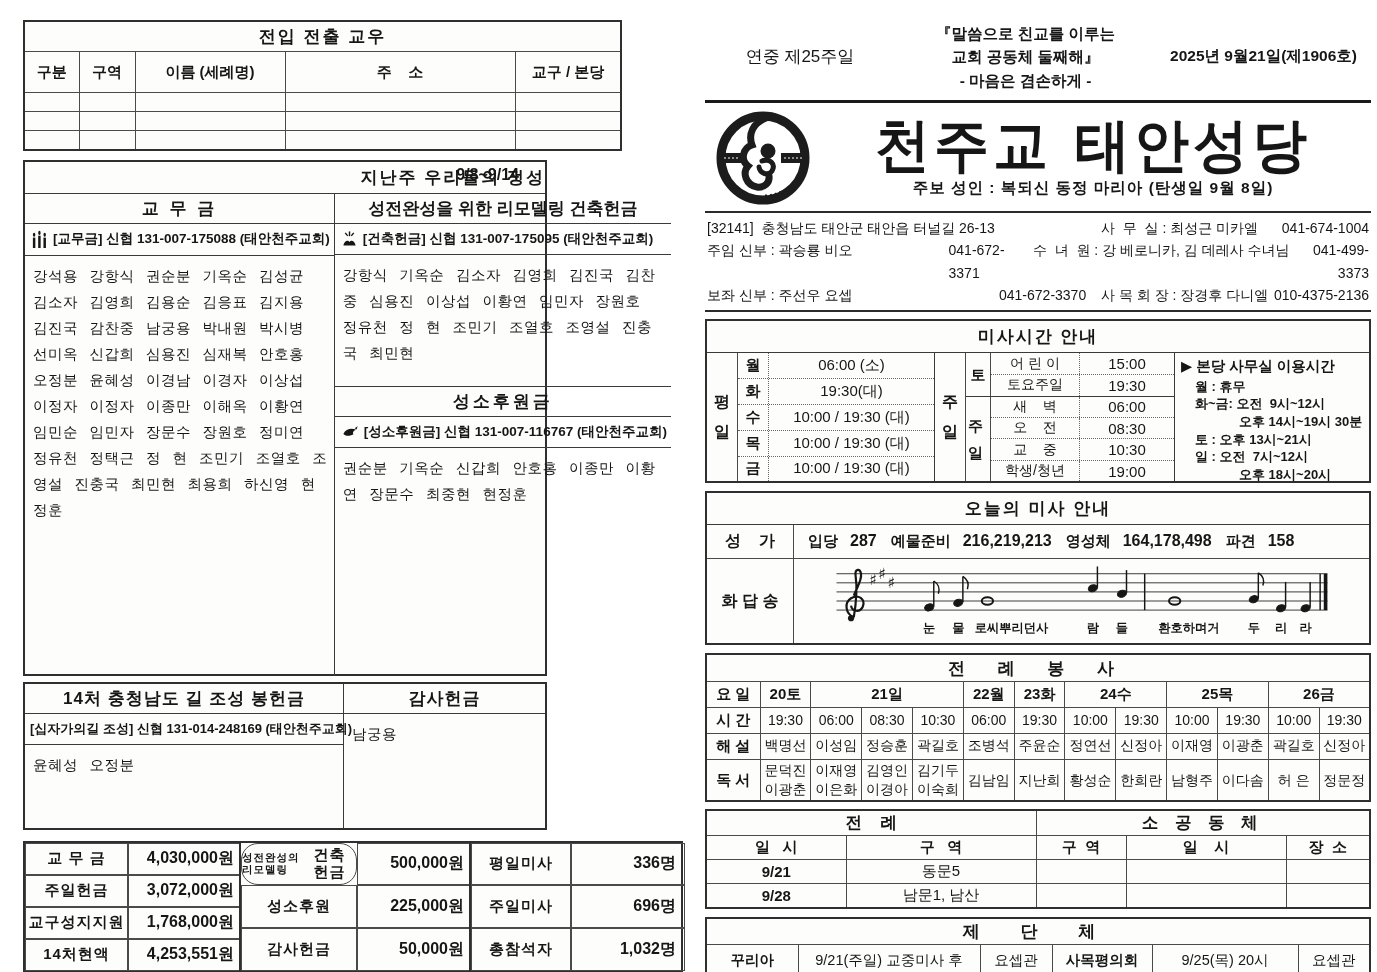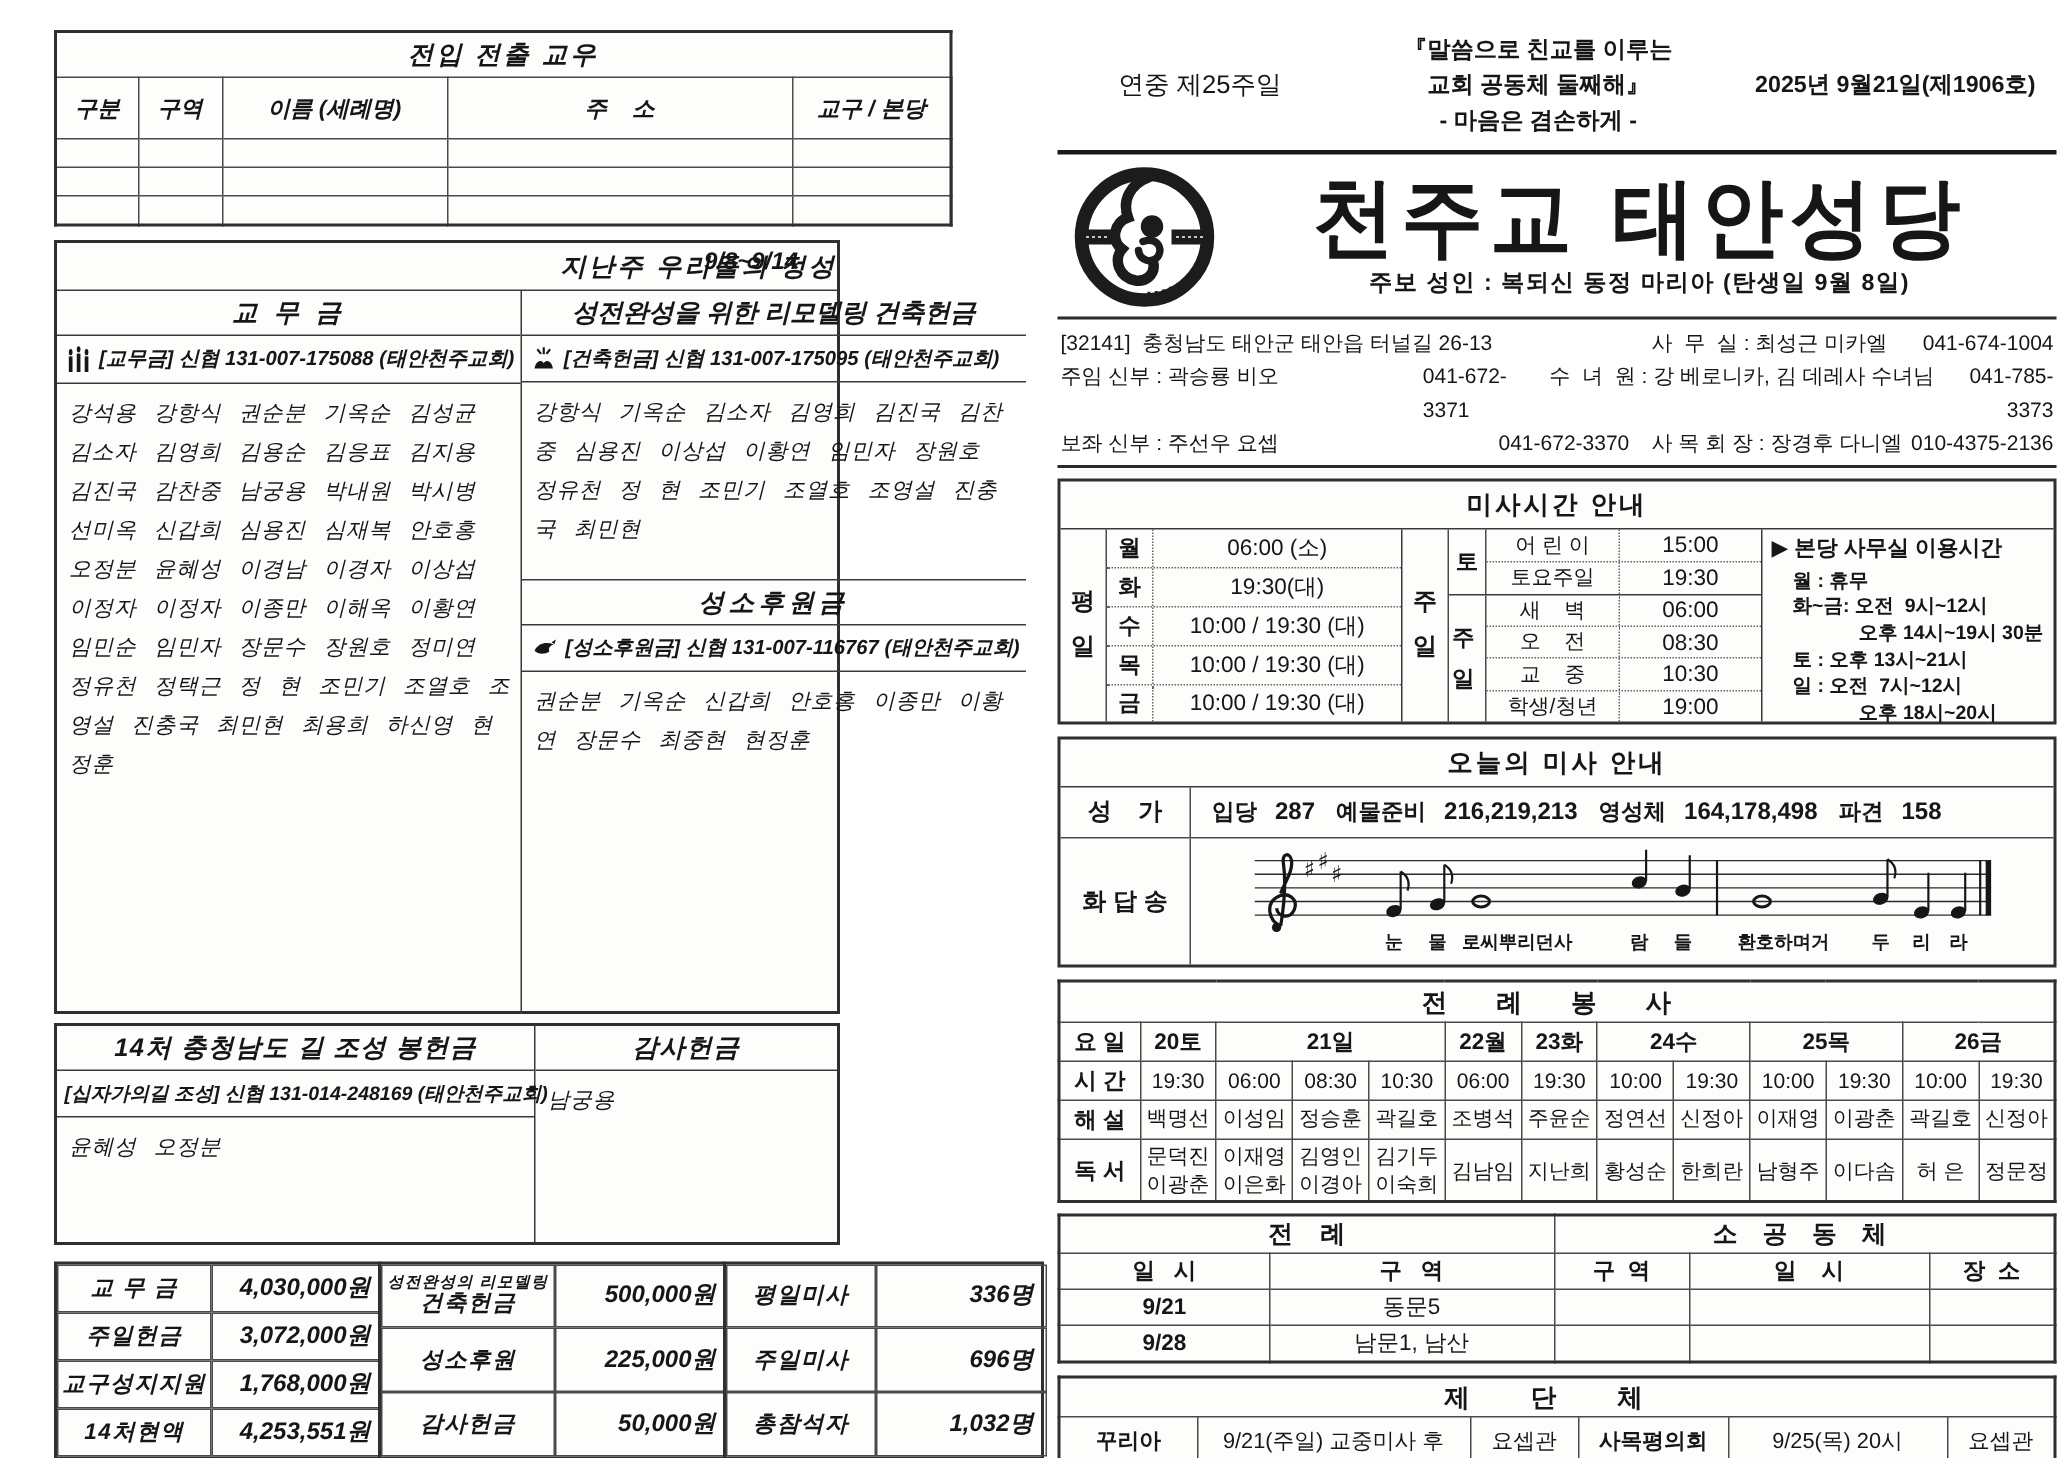--- a/index.html
+++ b/index.html
@@ -3,21 +3,21 @@
 <meta charset="utf-8">
 <style>
   html,body{margin:0;padding:0;}
   body{
     width:1377px;height:972px;position:relative;overflow:hidden;
     background:#ffffff;color:#161616;
     font-family:"Liberation Sans","DejaVu Sans",sans-serif;
     -webkit-font-smoothing:antialiased;
   }
   .page{position:absolute;top:20px;}
-  #pageL{left:36px;width:524px;font-style:italic;}
+  #pageL{left:23px;width:524px;}
   #pageR{left:705px;width:666px;}
 
   .bx{border:2px solid #2f2f2f;background:#fdfdfb;box-sizing:border-box;}
   .t-title{font-weight:bold;text-align:center;font-size:17px;padding:4px 0;border-bottom:1.5px solid #3a3a3a;letter-spacing:2px;}
   .pre{white-space:pre;}
 
   
   table{border-collapse:collapse;width:100%;table-layout:fixed;}
   td{border:1px solid #4a4a4a;box-sizing:border-box;overflow:hidden;}
   .transfer{margin-bottom:9px;}
@@ -49,21 +49,21 @@
 
   
   .summary{display:flex;height:132px;}
   .sumcol{display:grid;box-sizing:border-box;border:2px solid #2f2f2f;background:#fdfdfb;}
   .sumcol>div{border:1px solid #4a4a4a;display:flex;align-items:center;justify-content:center;font-weight:bold;box-sizing:border-box;}
   #sumA{width:218px;grid-template-columns:103px 115px;grid-auto-rows:1fr;}
   #sumB{width:232px;margin-left:-2px;grid-template-columns:116px 116px;grid-auto-rows:1fr;}
   #sumC{width:214px;margin-left:-2px;grid-template-columns:100px 114px;grid-auto-rows:1fr;}
   .s-label{font-size:15px;letter-spacing:1px;}
   .s-val{font-size:16px;justify-content:flex-end !important;padding-right:8px;}
-  .two-line{flex-direction:column;line-height:1.1;}
+  .two-line{flex-direction:row;line-height:1.1;border-radius:17px;}
   .two-line .tiny{font-size:10.5px;font-weight:bold;}
 
   
   .issue-head{display:flex;align-items:center;border-bottom:3px solid #1a1a1a;padding:2px 0 8px 0;}
   .ih-week{width:190px;text-align:center;font-weight:normal;font-size:17px;}
   .ih-motto{flex:1;text-align:center;font-weight:bold;font-size:15.5px;line-height:1.5;}
   .ih-issue{width:215px;text-align:center;font-weight:bold;font-size:15.5px;}
 
   
   .masthead{display:flex;align-items:center;padding:4px 0 2px 6px;height:102px;}
@@ -322,21 +322,21 @@
     <div class="contact-row">
       <div class="c1 pre">[32141]  충청남도 태안군 태안읍 터널길 26-13</div>
       <div class="c2 pre"></div>
       <div class="c3 pre">사  무  실 : 최성근 미카엘</div>
       <div class="c4">041-674-1004</div>
     </div>
     <div class="contact-row">
       <div class="c1 pre">주임 신부 : 곽승룡 비오</div>
       <div class="c2">041-672-3371</div>
       <div class="c3 pre">수  녀  원 : 강 베로니카, 김 데레사 수녀님</div>
-      <div class="c4">041-785-3373</div>
+      <div class="c4">041-499-3373</div>
     </div>
     <div class="contact-row">
       <div class="c1 pre">보좌 신부 : 주선우 요셉</div>
       <div class="c2">041-672-3370</div>
       <div class="c3 pre">사 목 회 장 : 장경후 다니엘</div>
       <div class="c4">010-4375-2136</div>
     </div>
   </div>
 
   <div class="mass bx">

